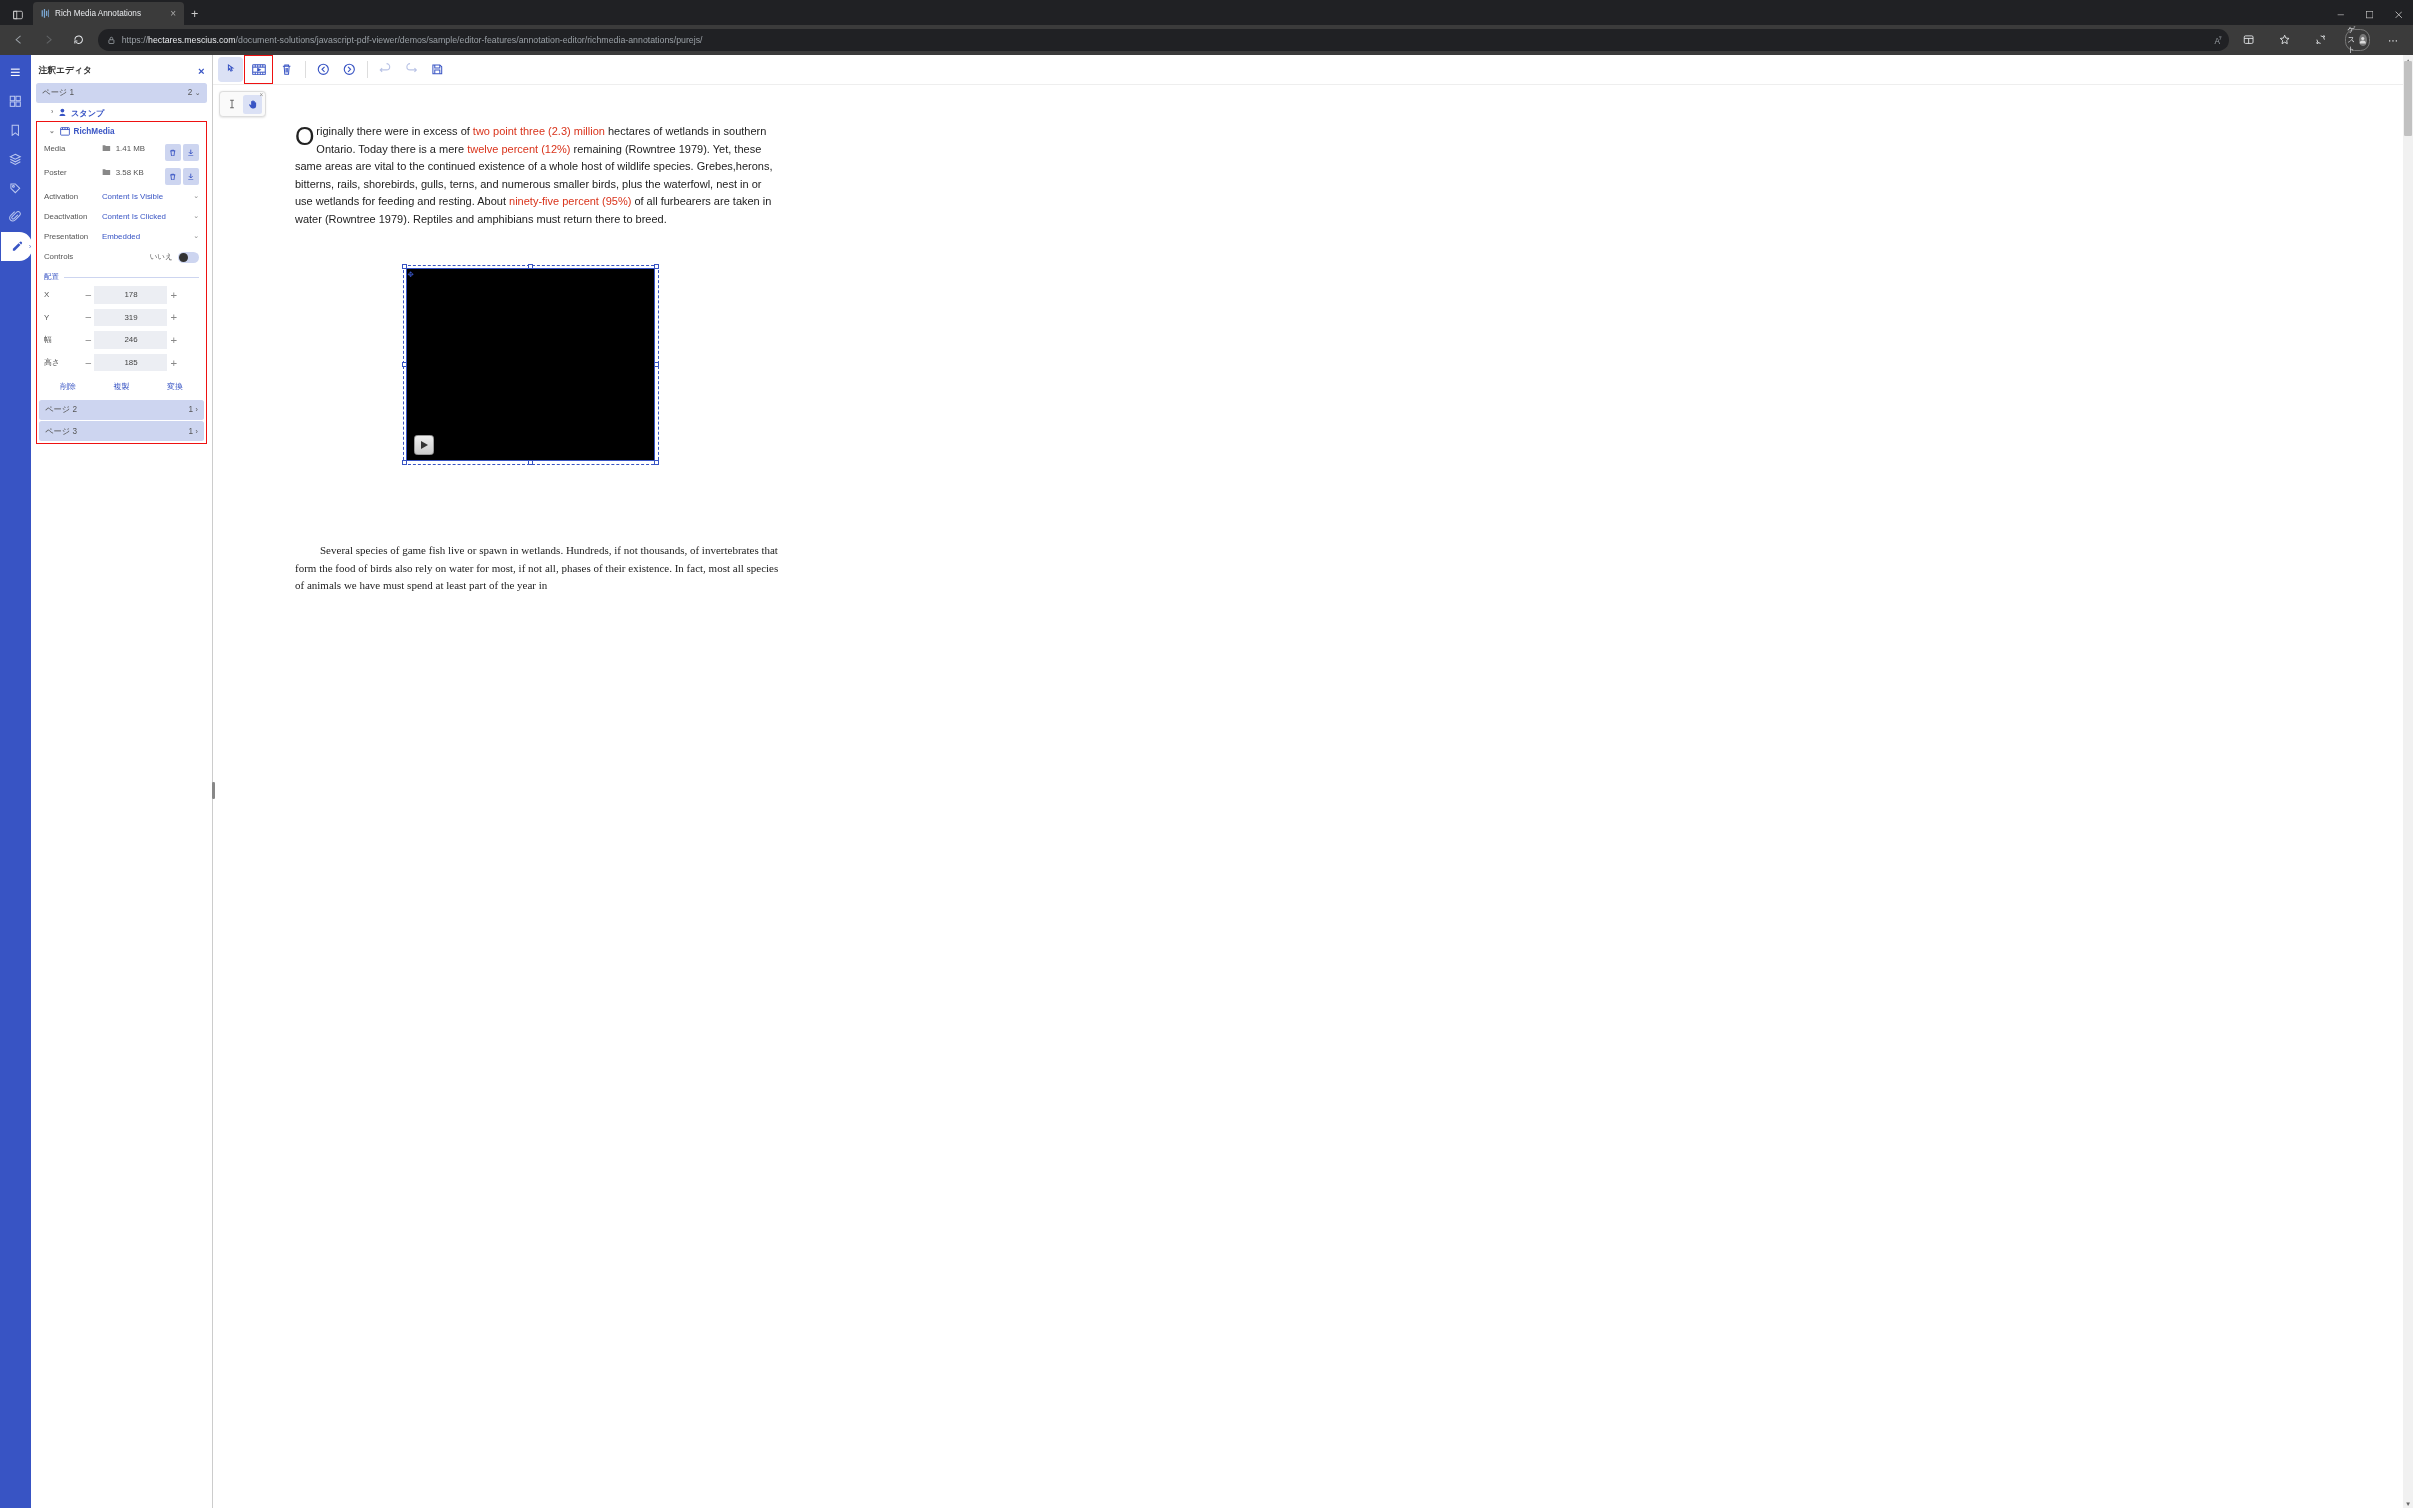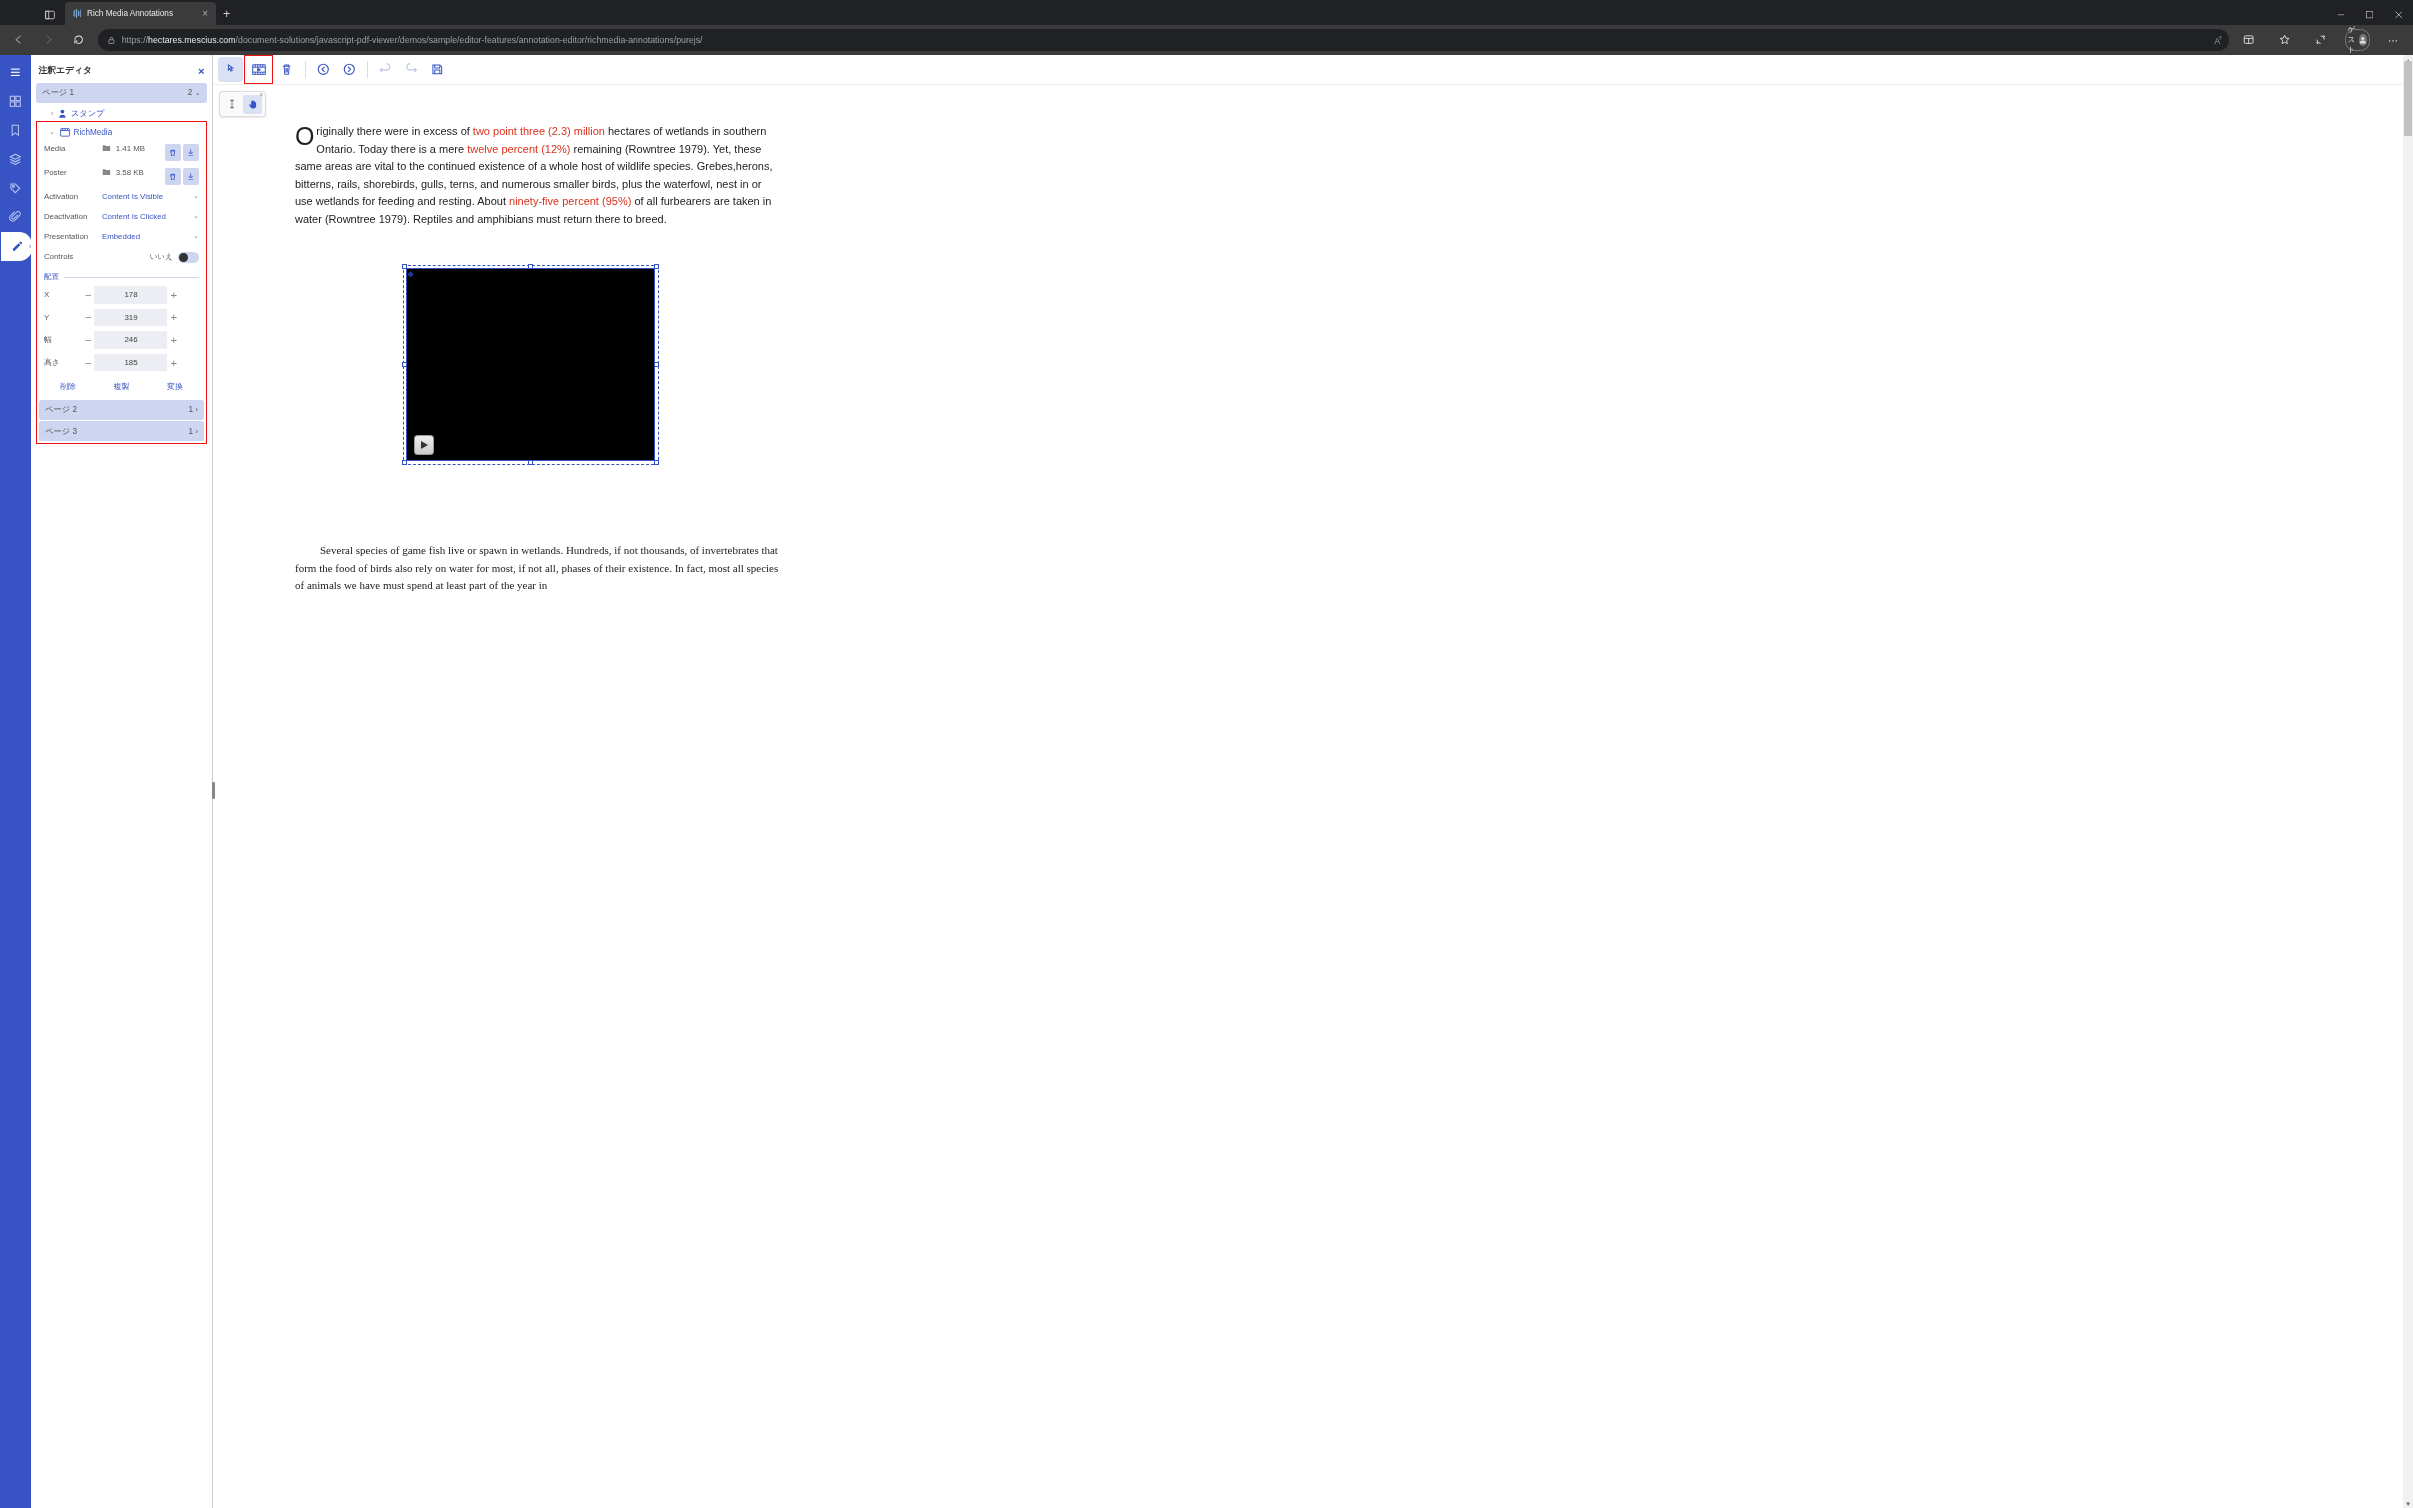--- a/index.html
+++ b/index.html
@@ -1,17 +1,17 @@
 <!DOCTYPE html>
 <html style="font-size:10px"><head>
 <meta charset="utf-8">
 <style>
 * { margin:0; padding:0; box-sizing:border-box; font-family:"Segoe UI","Yu Gothic UI",Arial,sans-serif; }
 body { background:#202124; width:2413px; height:1508px; overflow:hidden; }
-.tab-bar { height:25px; background:#202124; display:flex; align-items:flex-end; padding-left:5px;margin-left:32px; }
+.tab-bar { height:25px; background:#202124; display:flex; align-items:flex-end; padding-left:5px; }
 .tabopts { width:20px; height:20px; margin:2.5px 5px 0 2.5px; display:flex; align-items:center; justify-content:center; color:#ccc; }
 .tab { display:flex; align-items:center; background:#3b3b3b; color:#e8eaed; height:22.6px; padding:0 7.5px; border-radius:3.8px 3.8px 0 0; font-size:8.2px; min-width:151px; position:relative; }
 .tab .favicon { width:10px; height:10px; margin-right:5px; display:flex; align-items:center; justify-content:center; color:#7ba9d6; }
 .tab .close { margin-left:auto; padding-left:12.6px; color:#aaa; font-size:10px; }
 .newtab { color:#ccc; font-size:12.6px; padding:0 7.5px; height:22.6px; display:flex; align-items:center; }
 .winctrl { margin-left:auto; display:flex; }
 .winctrl div { width:29px; height:20px; display:flex; align-items:center; justify-content:center; color:#ccc; }
 
 .addrbar { height:30px; background:#3b3b3b; display:flex; align-items:center; padding:0 7.5px; gap:7.5px; }
 .addrbar .navbtn { width:22.6px; height:22.6px; display:flex; align-items:center; justify-content:center; color:#9aa0a6; border-radius:50%; }
@@ -36,21 +36,21 @@
 .sidepanel { width:182px; background:#fff; border-right:0.6px solid #ccc; display:flex; flex-direction:column; padding:5px; font-size:8.2px; }
 .sidepanel .sphdr { display:flex; align-items:center; height:22.6px; padding:0 2.5px; font-size:8.8px; color:#333; font-weight:600; }
 .sphdr .x { margin-left:auto; color:#3854c4; font-weight:bold; font-size:11.3px; cursor:pointer; }
 
 .redbox { border:1.9px solid #e11; padding:1.9px; }
 
 .pgrow { background:#cdd5f0; height:20px; border-radius:2.5px; display:flex; align-items:center; padding:0 6.3px; color:#555; margin-bottom:2.5px; }
 .pgrow .cnt { margin-left:auto; color:#555; margin-right:2.5px; }
 .pgrow .chev { color:#555; font-size:7px; }
 
-.annorow { display:flex; align-items:center; padding:2.5px 6.3px 2.5px 15px; color:#3854c4; height:16.3px; }
+.annorow { display:flex; align-items:flex-start; padding:2.5px 6.3px 2.5px 15px; color:#3854c4; height:16.3px;font-weight:bold; }
 .annorow .chev { color:#888; margin-right:5px; font-size:7px; }
 .annorow .ico { margin-right:3.8px; }
 
 .proprow { display:flex; align-items:flex-start; padding:3.8px 5px; font-size:7.9px; color:#555; min-height:20px; }
 .proprow .lab { width:58px; }
 .proprow .val { color:#3854c4; flex:1; }
 .proprow .chev { color:#888; font-size:7px; margin-left:auto; }
 .proprow .fico { color:#888; margin-right:5px; }
 .iconbtn { width:16.3px; height:16.3px; background:#cdd5f0; border-radius:1.9px; display:flex; align-items:center; justify-content:center; color:#3854c4; margin-left:1.9px; }
 

